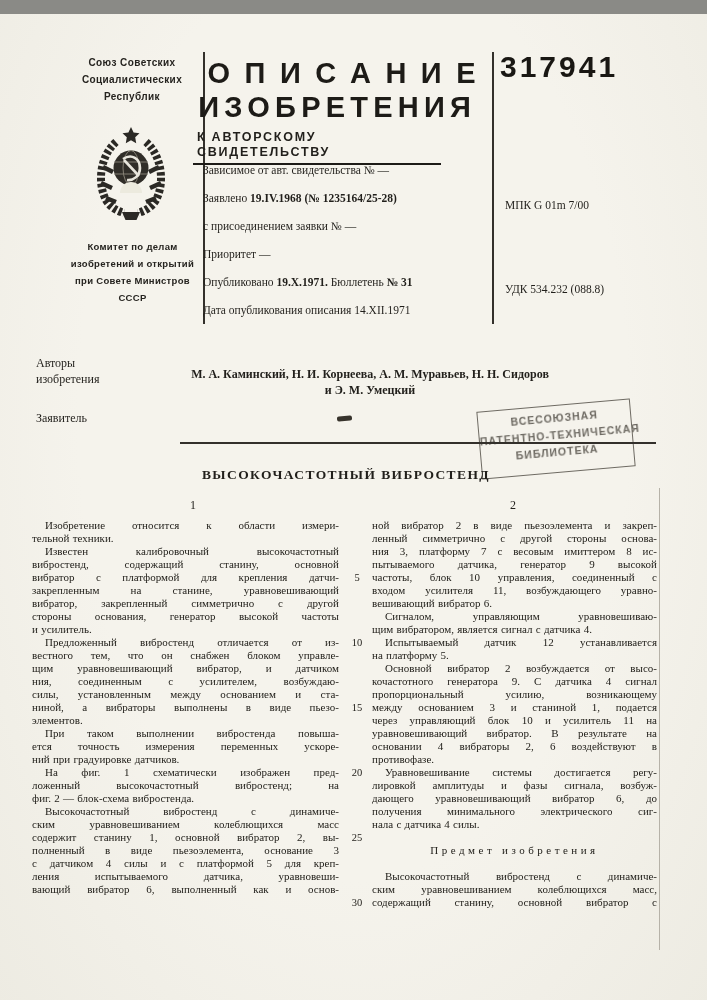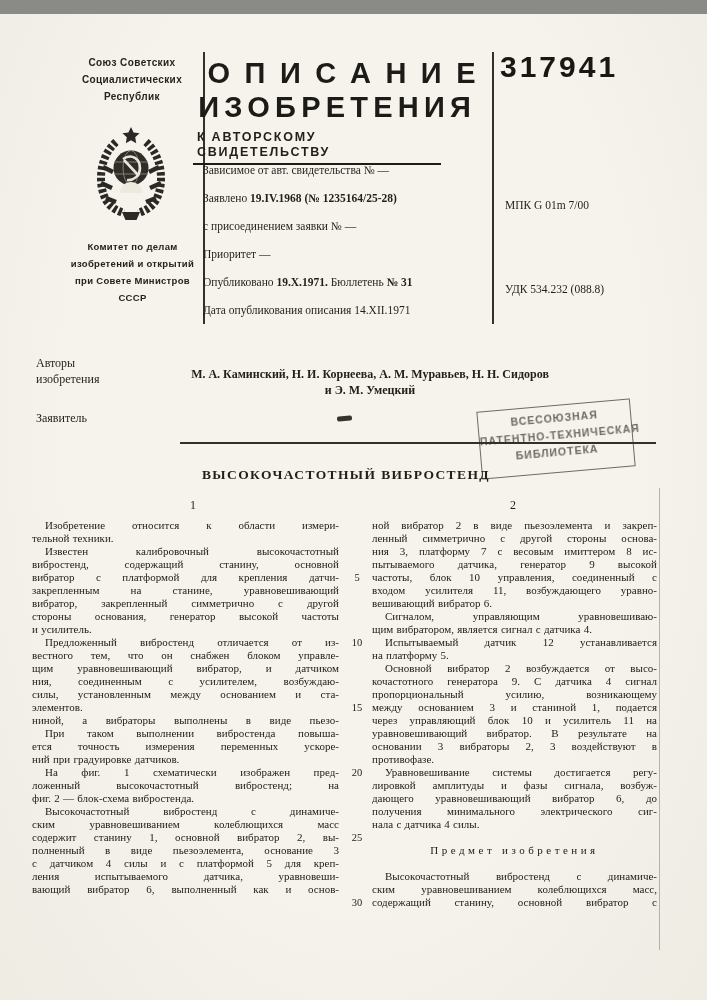--- a/index.html
+++ b/index.html
@@ -152,22 +152,22 @@
       <div class="line">вибратор с платформой для крепления датчи-</div>
       <div class="line">закрепленным на станине, уравновешивающий</div>
       <div class="line">вибратор, закрепленный симметрично с другой</div>
       <div class="line">стороны основания, генератор высокой частоты</div>
       <div class="line e">и усилитель.</div>
       <div class="line p">Предложенный вибростенд отличается от из-</div>
       <div class="line">вестного тем, что он снабжен блоком управле-</div>
       <div class="line">щим уравновешивающий вибратор, и датчиком</div>
       <div class="line">ния,  соединенным  с усилителем,  возбуждаю-</div>
       <div class="line">силы, установленным между основанием и ста-</div>
+      <div class="line">ниной, а вибраторы  выполнены  в виде  пьезо-</div>
       <div class="line e">элементов.</div>
-      <div class="line">ниной, а вибраторы  выполнены  в виде  пьезо-</div>
       <div class="line p">При таком выполнении вибростенда повыша-</div>
       <div class="line">ется точность  измерения  переменных  ускоре-</div>
       <div class="line e">ний при градуировке датчиков.</div>
       <div class="line p">На фиг. 1  схематически  изображен  пред-</div>
       <div class="line">ложенный высокочастотный  вибростенд;  на</div>
       <div class="line e">фиг. 2 — блок-схема вибростенда.</div>
       <div class="line p">Высокочастотный  вибростенд  с динамиче-</div>
       <div class="line">ским  уравновешиванием  колеблющихся  масс</div>
       <div class="line">содержит станину 1, основной вибратор 2, вы-</div>
       <div class="line">полненный в виде пьезоэлемента, основание 3</div>
@@ -197,21 +197,21 @@
       <div class="line p">Сигналом,  управляющим  уравновешиваю-</div>
       <div class="line e">щим вибратором, является сигнал с датчика 4.</div>
       <div class="line p">Испытываемый  датчик  12  устанавливается</div>
       <div class="line e">на платформу 5.</div>
       <div class="line p">Основной вибратор 2 возбуждается от высо-</div>
       <div class="line">кочастотного генератора 9. С датчика 4 сигнал</div>
       <div class="line">пропорциональный  усилию,  возникающему</div>
       <div class="line">между  основанием  3  и станиной  1,  подается</div>
       <div class="line">через управляющий блок 10 и усилитель 11 на</div>
       <div class="line">уравновешивающий вибратор. В результате на</div>
-      <div class="line">основании 3  вибраторы  2, 3  воздействуют в</div>
+      <div class="line">основании 4  вибраторы  2, 6  воздействуют в</div>
       <div class="line e">противофазе.</div>
       <div class="line p">Уравновешивание системы достигается регу-</div>
       <div class="line">лировкой амплитуды и фазы сигнала, возбуж-</div>
       <div class="line">дающего  уравновешивающий  вибратор  6,  до</div>
       <div class="line">получения  минимального  электрического  сиг-</div>
       <div class="line e">нала с датчика 4 силы.</div>
       <div class="line e"></div>
       <div class="line h">Предмет изобретения</div>
       <div class="line e"></div>
       <div class="line p">Высокочастотный  вибростенд  с динамиче-</div>

